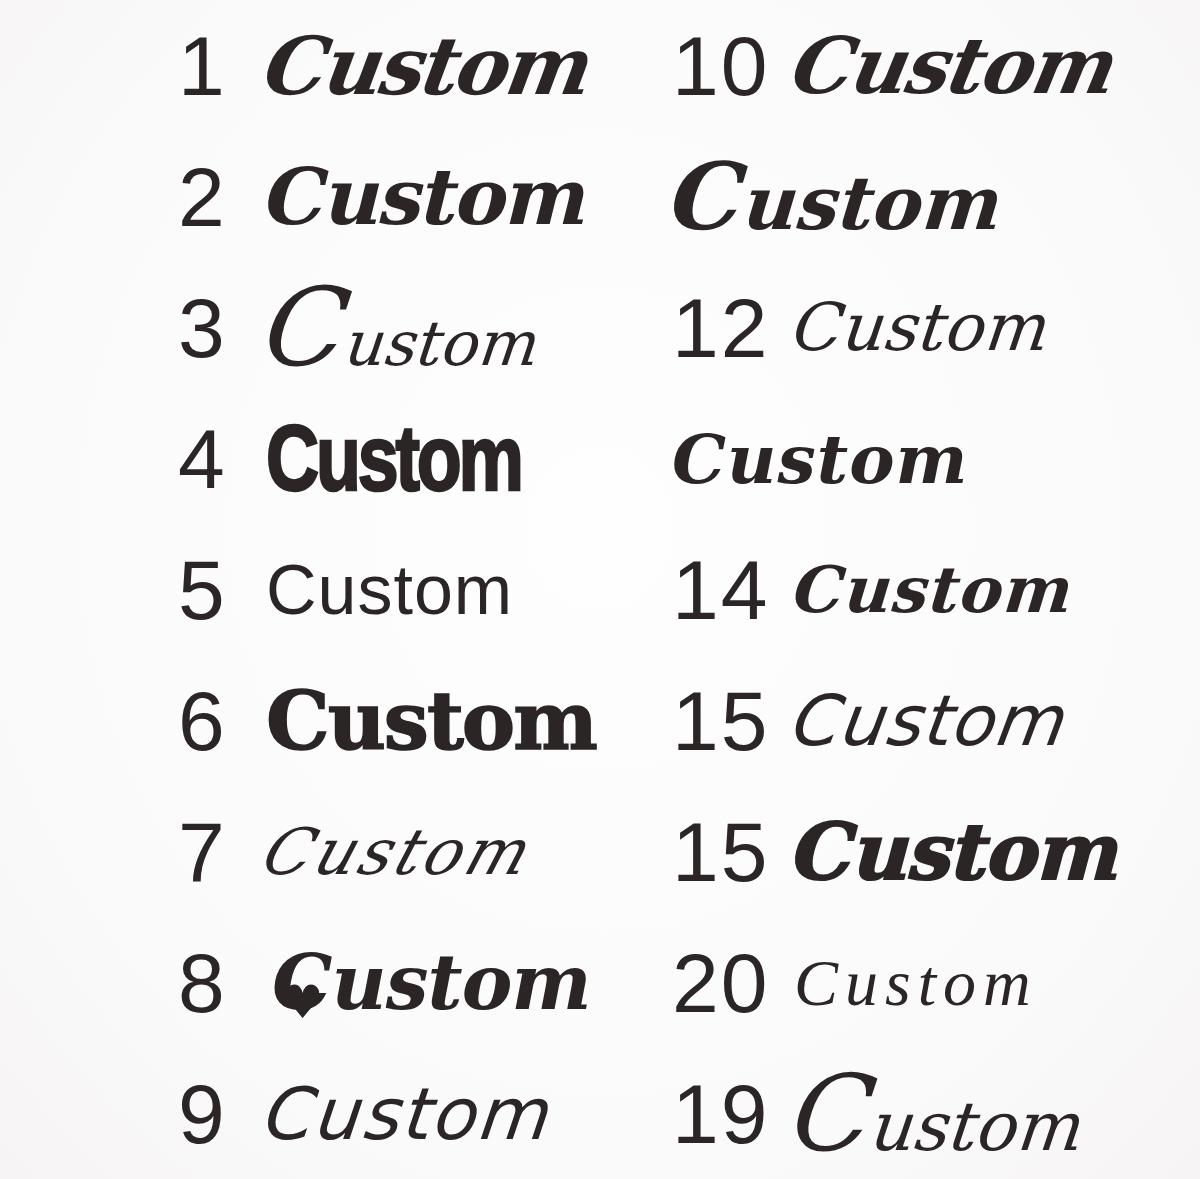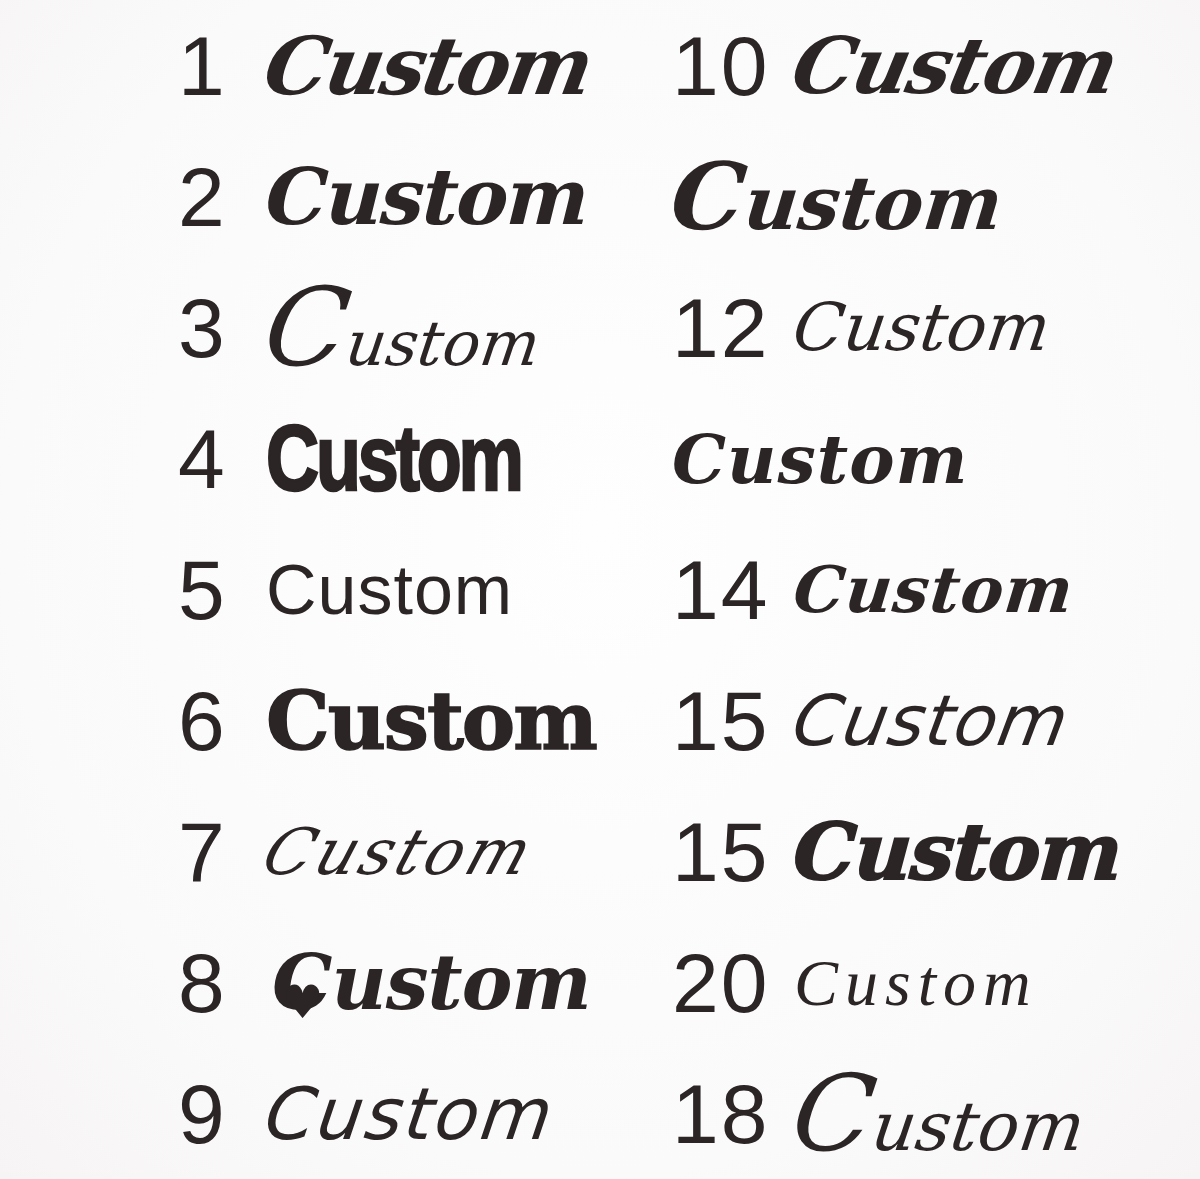--- a/index.html
+++ b/index.html
@@ -238,17 +238,17 @@
     <span class="num">15</span>
     <span class="text" data-style="heavy-brush-script">Custom</span>
   </div>
 
   <div class="cell col-right">
     <span class="num">20</span>
     <span class="text" data-style="spaced-italic-serif">Custom</span>
   </div>
 
   <div class="cell col-right">
-    <span class="num">18</span>
+    <span class="num">19</span>
     <span class="text" data-style="elegant-calligraphy">Custom</span>
   </div>
 
 </div>
 
 </body></html>

